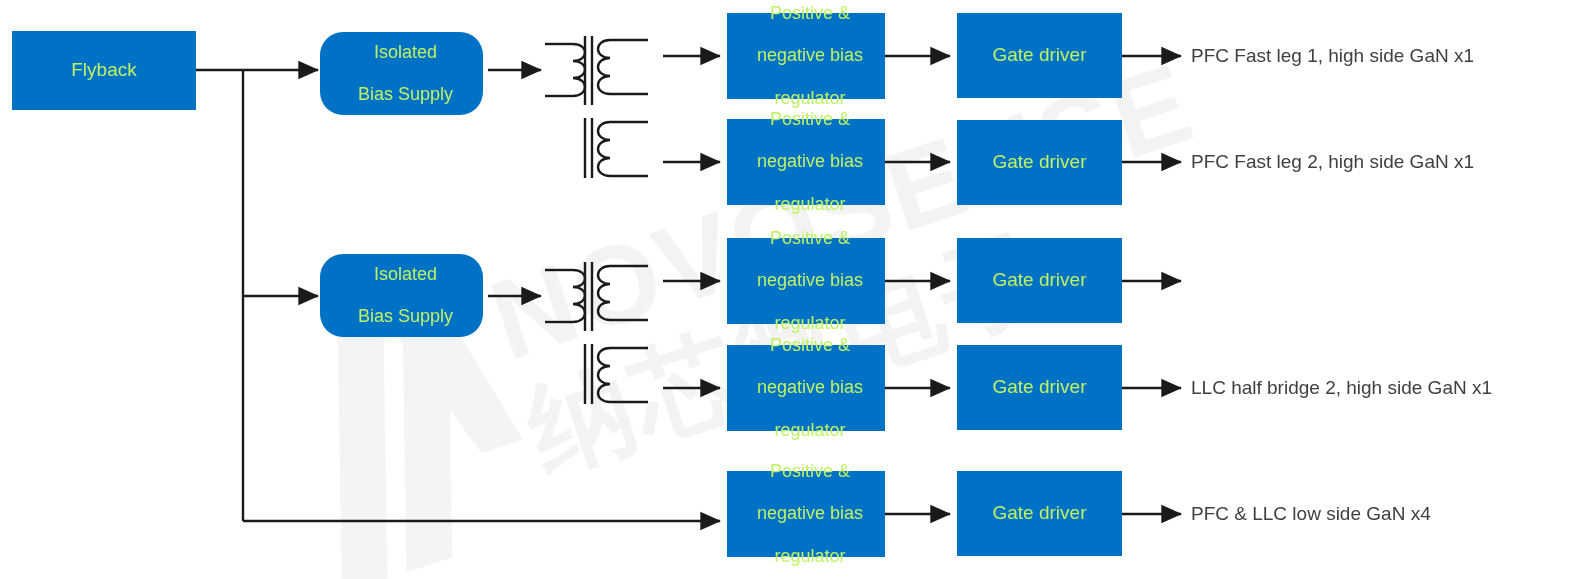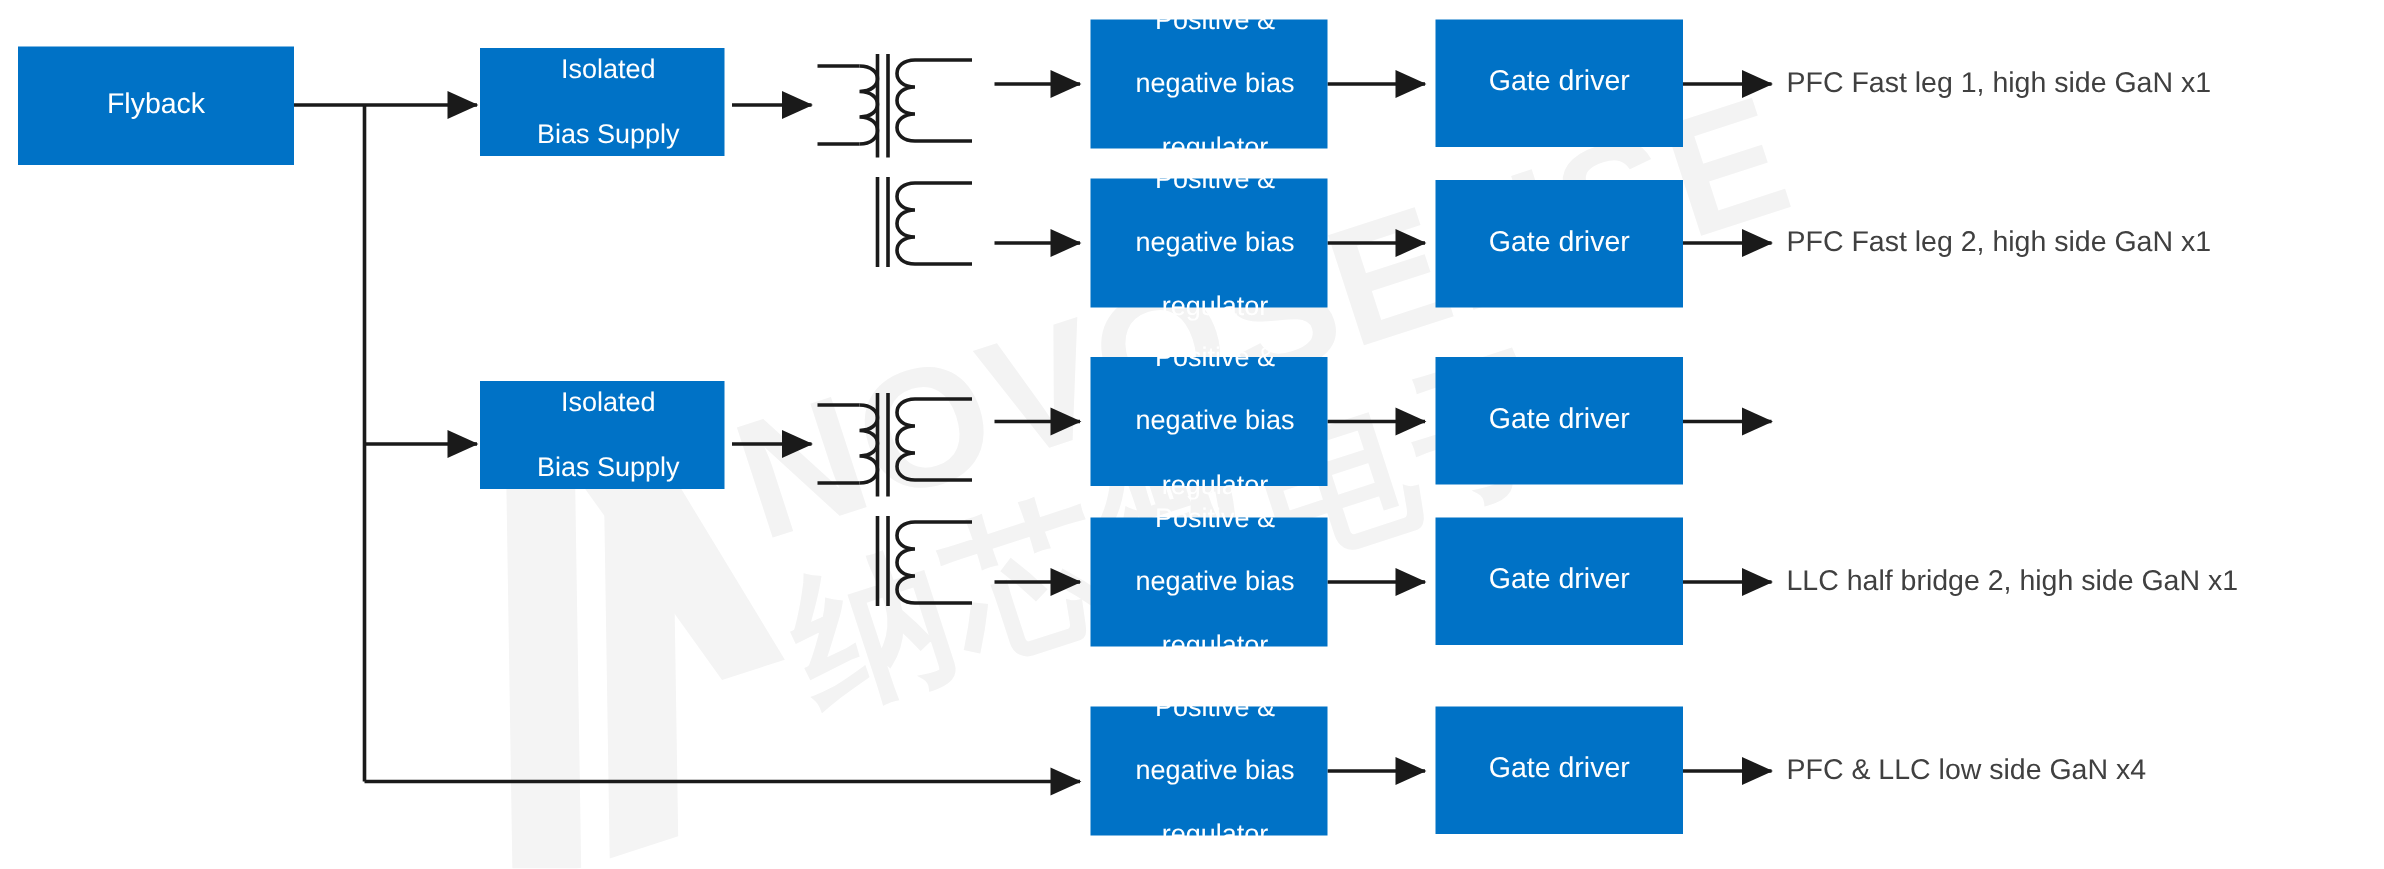--- a/index.html
+++ b/index.html
@@ -6,26 +6,26 @@
   body{font-family:"Liberation Sans","DejaVu Sans",sans-serif;}
   #stage{position:relative;width:1589px;height:579px;background:#ffffff;overflow:hidden;}
 
   
   #watermark{position:absolute;left:0;top:0;width:1589px;height:579px;pointer-events:none;z-index:1;}
 
   
   #wires{position:absolute;left:0;top:0;width:1589px;height:579px;z-index:2;}
 
   
-  .box{position:absolute;z-index:3;background:#0072C6;color:#ffffff;
+  .box{position:absolute;z-index:3;background:#0072C6;color:#bef264;
        display:flex;align-items:center;justify-content:flex-end;text-align:center;
        line-height:1.18;box-sizing:border-box;}
   .box span{display:block;width:100%;padding:0 4px;}
   .b-flyback{left:12px;top:31px;width:184px;height:79px;font-size:19px;}
-  .b-ibs{width:163px;height:72px;font-size:18px;}
+  .b-ibs{width:163px;height:83px;font-size:18px;border-radius:23px;}
   .b-ibs-1{left:320px;top:32px;}
   .b-ibs-2{left:320px;top:254px;}
   .b-reg{left:727px;width:158px;height:86px;font-size:18px;}
   .b-drv{left:957px;width:165px;height:85px;font-size:19px;}
 
   
   .outlabel{position:absolute;z-index:3;color:#404040;font-size:19px;white-space:nowrap;
             left:1191px;transform:translateY(-50%);}
 </style>
 </head>

